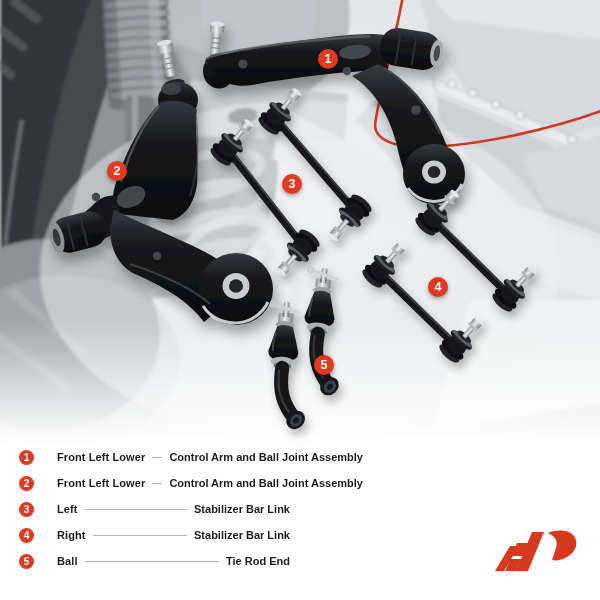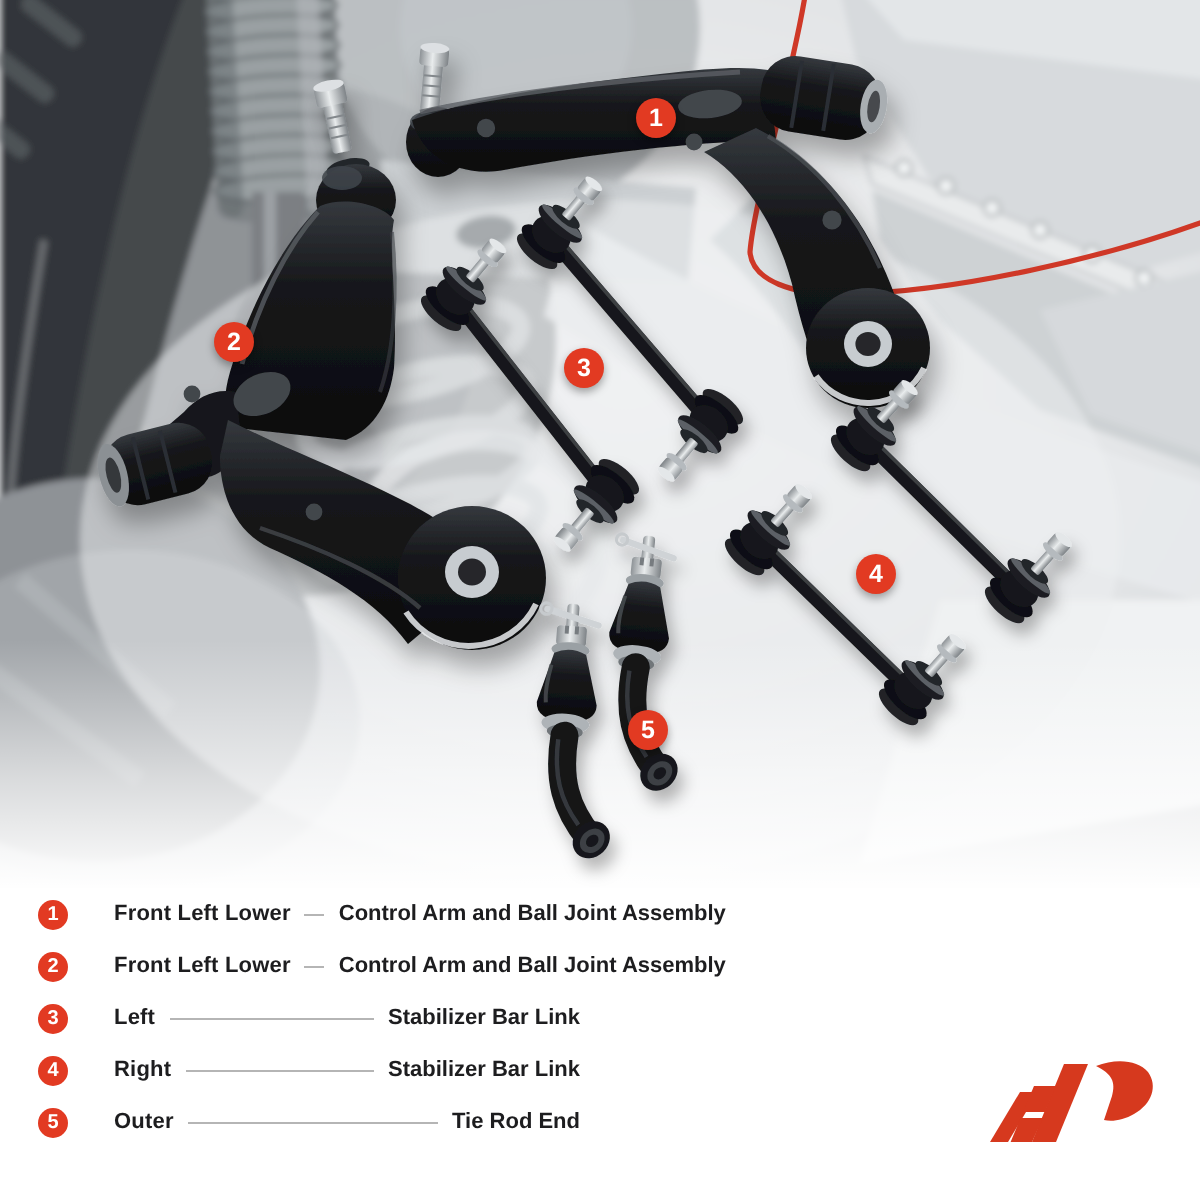--- a/index.html
+++ b/index.html
@@ -301,21 +301,21 @@
     <span class="lpart">Stabilizer Bar Link</span>
   </div>
   <div class="legend-row">
     <span class="lbadge">4</span>
     <span class="llabel">Right</span>
     <span class="lline"></span>
     <span class="lpart">Stabilizer Bar Link</span>
   </div>
   <div class="legend-row">
     <span class="lbadge">5</span>
-    <span class="llabel">Outer</span>
+    <span class="llabel">Ball</span>
     <span class="lline"></span>
     <span class="lpart">Tie Rod End</span>
   </div>
 </div>
 
 <svg class="logo" width="96" height="52" viewBox="0 0 96 52">
   <g fill="#d6391e">
     <polygon points="26,18 35,18 20,43 11,43"></polygon>
     <polygon points="48,4 60,4 44,43 32,43"></polygon>
     <polygon points="33,15 44,15 38.5,28 27.5,28"></polygon>

